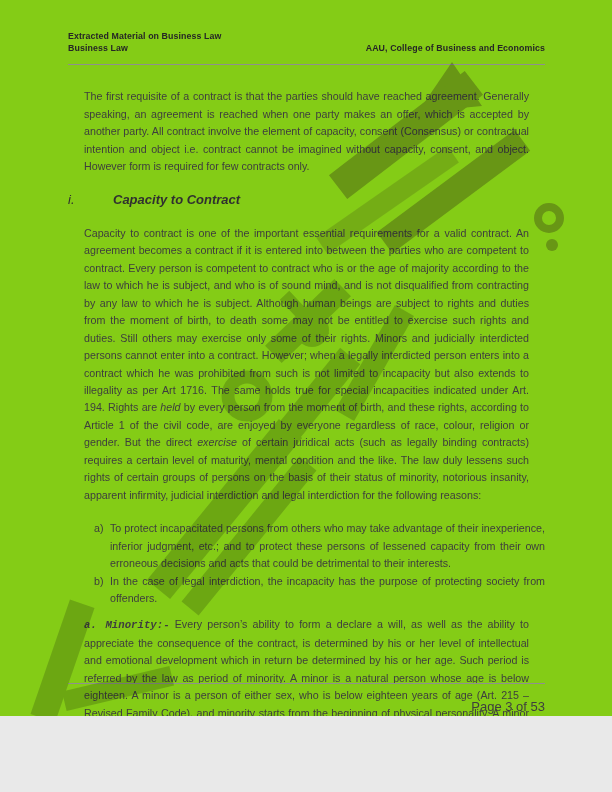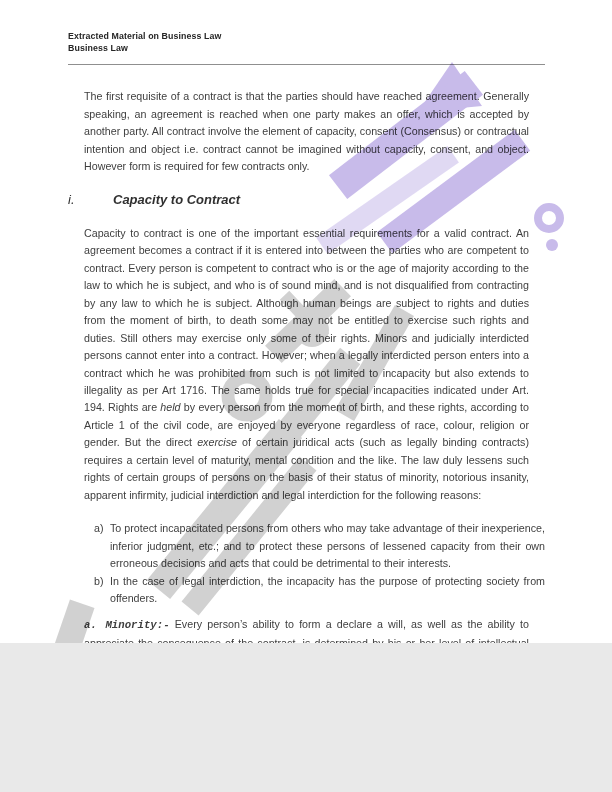--- a/index.html
+++ b/index.html
@@ -1,20 +1,20 @@
 <!DOCTYPE html>
 <html><head>
 <meta charset="utf-8">
 <style>
   html,body{margin:0;padding:0;background:#e9e9e9;}
   .page{
     position:relative;
-    width:612px;height:643px;
+    width:612px;height:716px;
     margin:0 auto;
-    background:#ffffff;
+    background:#84cc16;
     font-family:"Liberation Sans","DejaVu Sans",sans-serif;
     overflow:hidden;
     box-sizing:border-box;
   }
   .content{
     position:relative;
     z-index:1;
     padding:31px 67px 0 68px;
   }
   
@@ -119,20 +119,21 @@
       <circle cx="552" cy="245" r="6" stroke="none"></circle>
     </g>
   </svg>
 
   <div class="content">
 
     <header>
       <div class="hdr">Extracted Material on Business Law</div>
       <div class="hdr hrow">
         <span>Business Law</span>
+        <span>AAU, College of Business and Economics</span>
       </div>
       <div class="rule top"></div>
     </header>
 
     <main>
 
       <p class="para">The first requisite of a contract is that the parties should have reached agreement. Generally speaking, an agreement is reached when one party makes an offer, which is accepted by another party. All contract involve the element of capacity, consent (Consensus) or contractual intention and object i.e. contract cannot be imagined without capacity, consent, and object. However form is required for few contracts only.</p>
 
       <div class="heading">
         <span class="num">i.</span><span class="title">Capacity to Contract</span>

